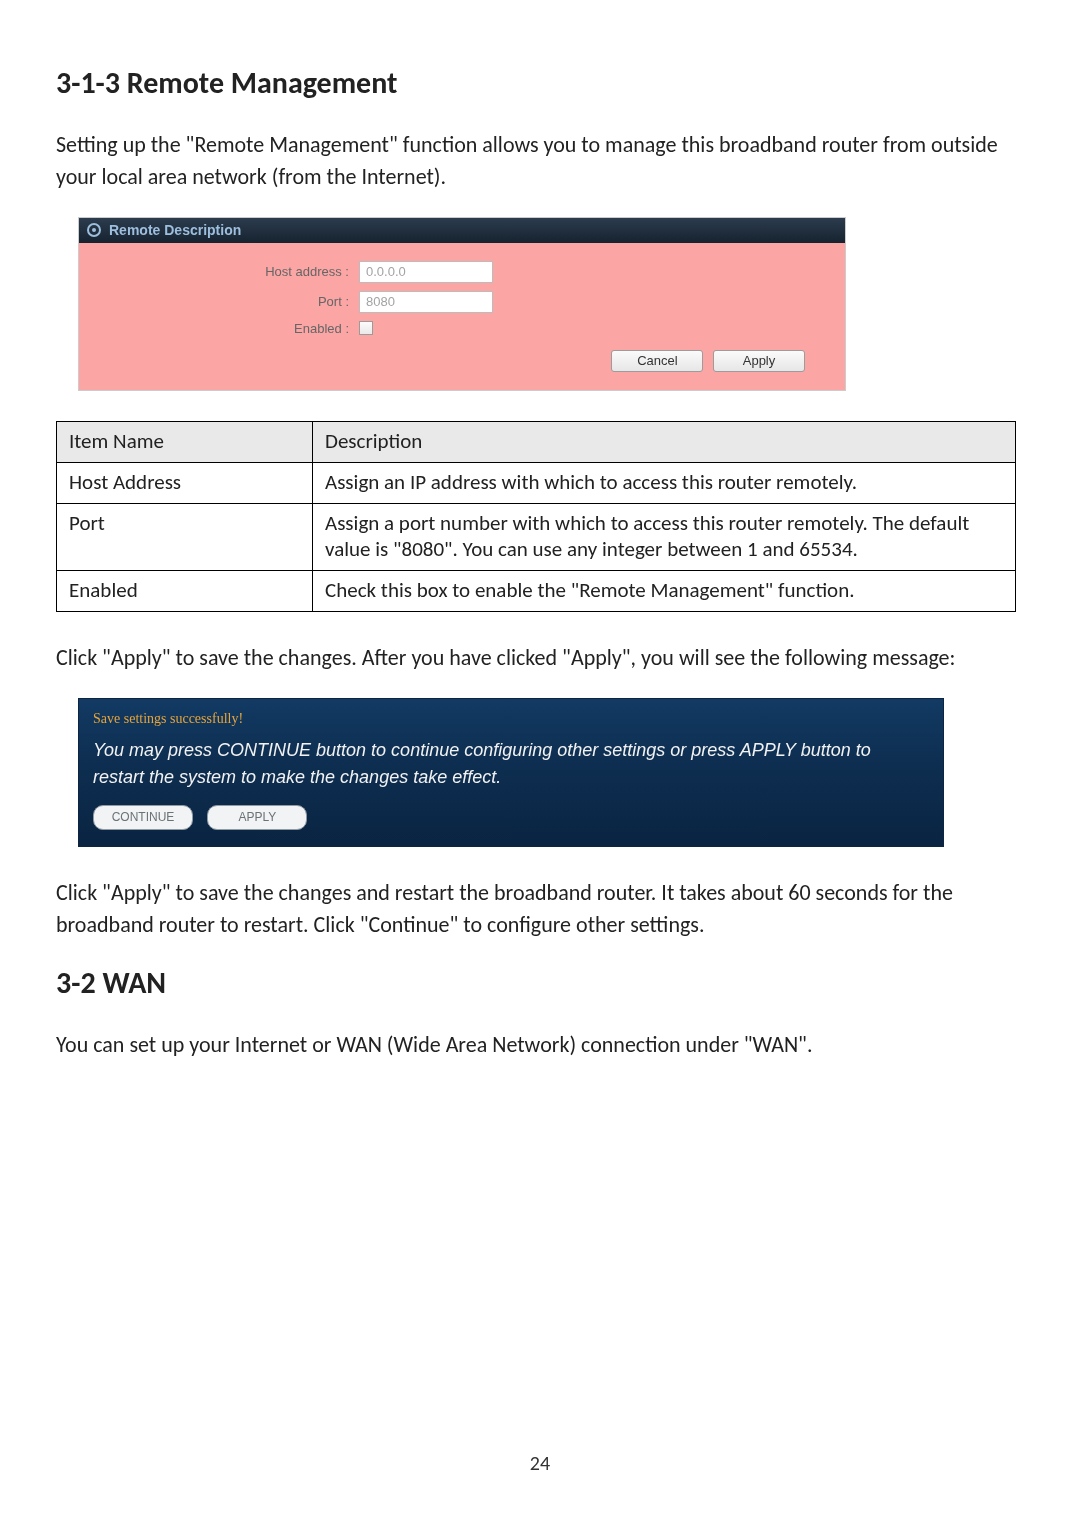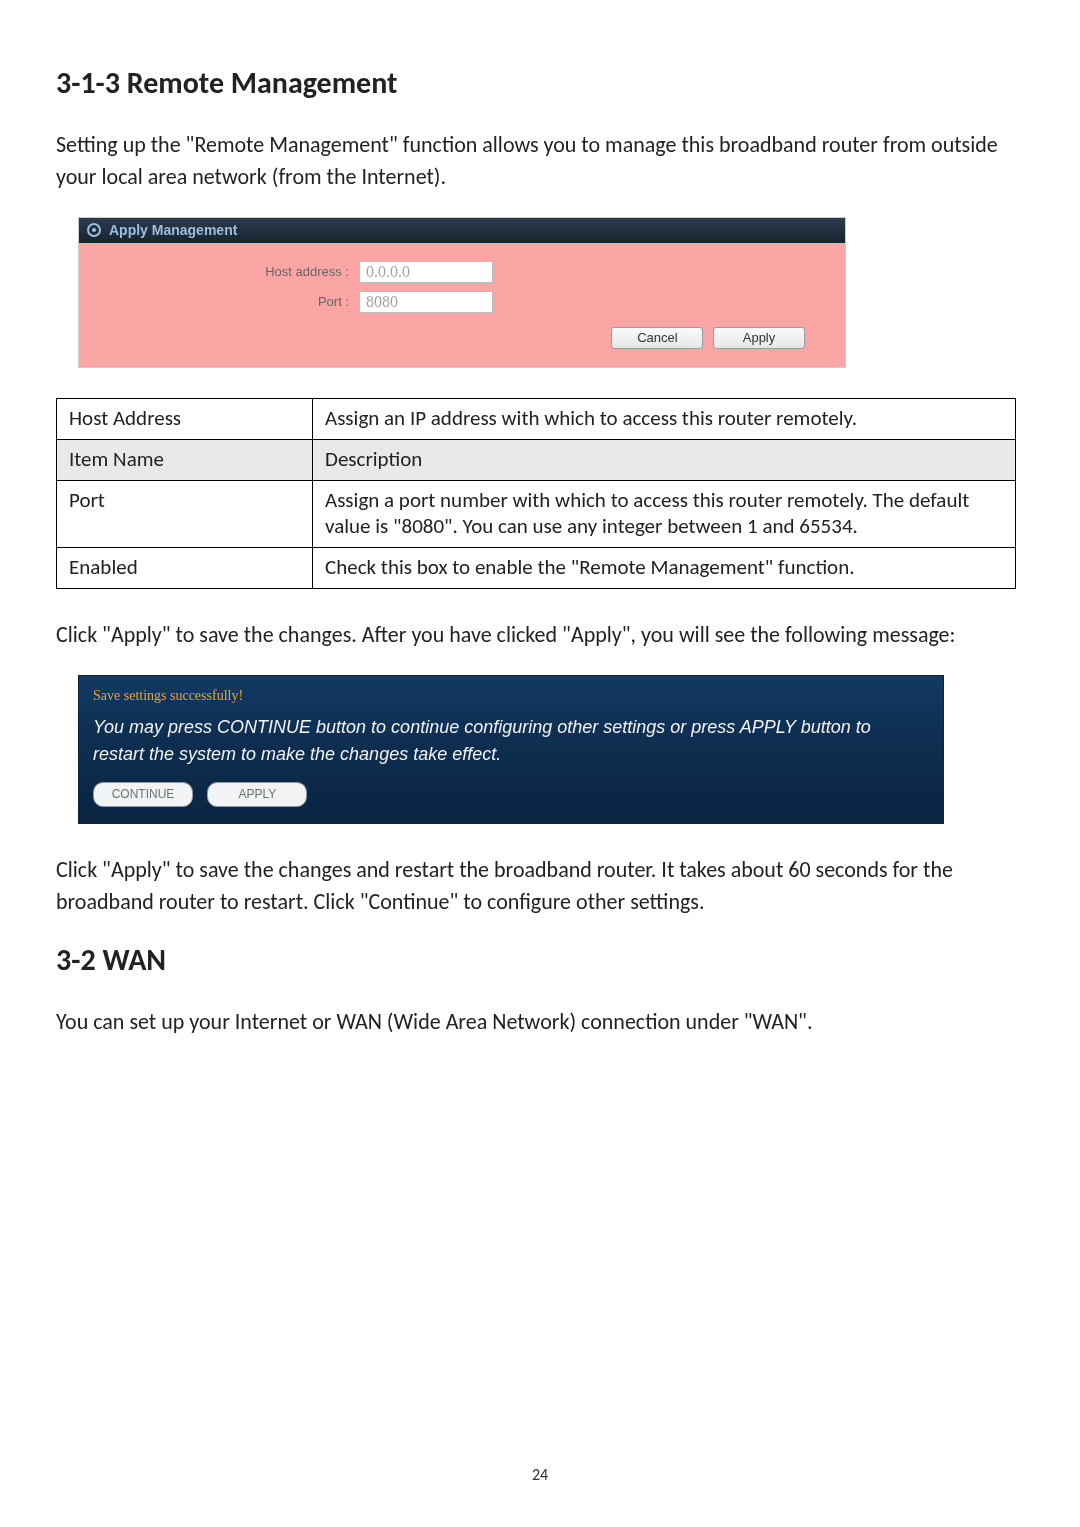--- a/index.html
+++ b/index.html
@@ -75,23 +75,23 @@
     width: 260px;
     text-align: right;
     padding-right: 10px;
   }
   .rm-input {
     width: 134px;
     height: 22px;
     border: 1px solid #bcbcbc;
     background: #fff;
     color: #a3a3a3;
-    font-size: 16px;
+    font-size: 13px;
     padding: 2px 6px;
-    font-family: Liberation Serif, serif;
+    font-family: Liberation Sans, sans-serif;
   }
   .rm-checkbox {
     width: 14px; height: 14px;
     border: 1px solid #9b9b9b;
     background: linear-gradient(#fcfcfc, #e9e9e9);
     display: inline-block;
   }
   .rm-buttons {
     padding: 6px 20px 4px 0;
     text-align: right;
@@ -161,65 +161,69 @@
     text-align: center;
     color: #6b7276;
     background: #f1f3f4;
     border: 1px solid #8f9aa2;
     border-radius: 10px;
   }
 
   .page-number {
     position: absolute;
     left: 0; right: 0;
-    bottom: 43px;
+    bottom: 52px;
     text-align: center;
-    font-size: 16px;
+    font-size: 20px;
     color: #333;
   }
 </style>
 </head>
 <body>
 
 <div class="page">
 
   <div class="section-heading">3-1-3 Remote Management</div>
 
   <p class="body-text">Setting up the "Remote Management" function allows you to manage this broadband router from outside your local area network (from the Internet).</p>
 
   <div class="rm-panel">
     <div class="rm-header">
       <span class="rm-header-icon"></span>
-      <span>Apply Management</span>
+      <span>Remote Description</span>
     </div>
     <div class="rm-body">
       <div class="rm-row">
         <span class="rm-label">Host address :</span>
         <input class="rm-input" value="0.0.0.0" style="">
       </div>
       <div class="rm-row">
         <span class="rm-label">Port :</span>
         <input class="rm-input" value="8080" style="">
       </div>
+      <div class="rm-row">
+        <span class="rm-label">Enabled :</span>
+        <span class="rm-checkbox"></span>
+      </div>
       <div class="rm-buttons">
         <span class="rm-btn">Cancel</span>
         <span class="rm-btn">Apply</span>
       </div>
     </div>
   </div>
 
   <table class="desc-table">
     <tbody>
         <tr>
+      <th class="col-name">Item Name</th>
+      <th>Description</th>
+    </tr>
+    <tr>
       <td>Host Address</td>
       <td>Assign an IP address with which to access this router remotely.</td>
-    </tr>
-    <tr>
-      <th class="col-name">Item Name</th>
-      <th>Description</th>
     </tr>
     <tr>
       <td>Port</td>
       <td>Assign a port number with which to access this router remotely. The default value is "8080". You can use any integer between 1 and 65534.</td>
     </tr>
     <tr>
       <td>Enabled</td>
       <td>Check this box to enable the "Remote Management" function.</td>
     </tr>
   </tbody>

